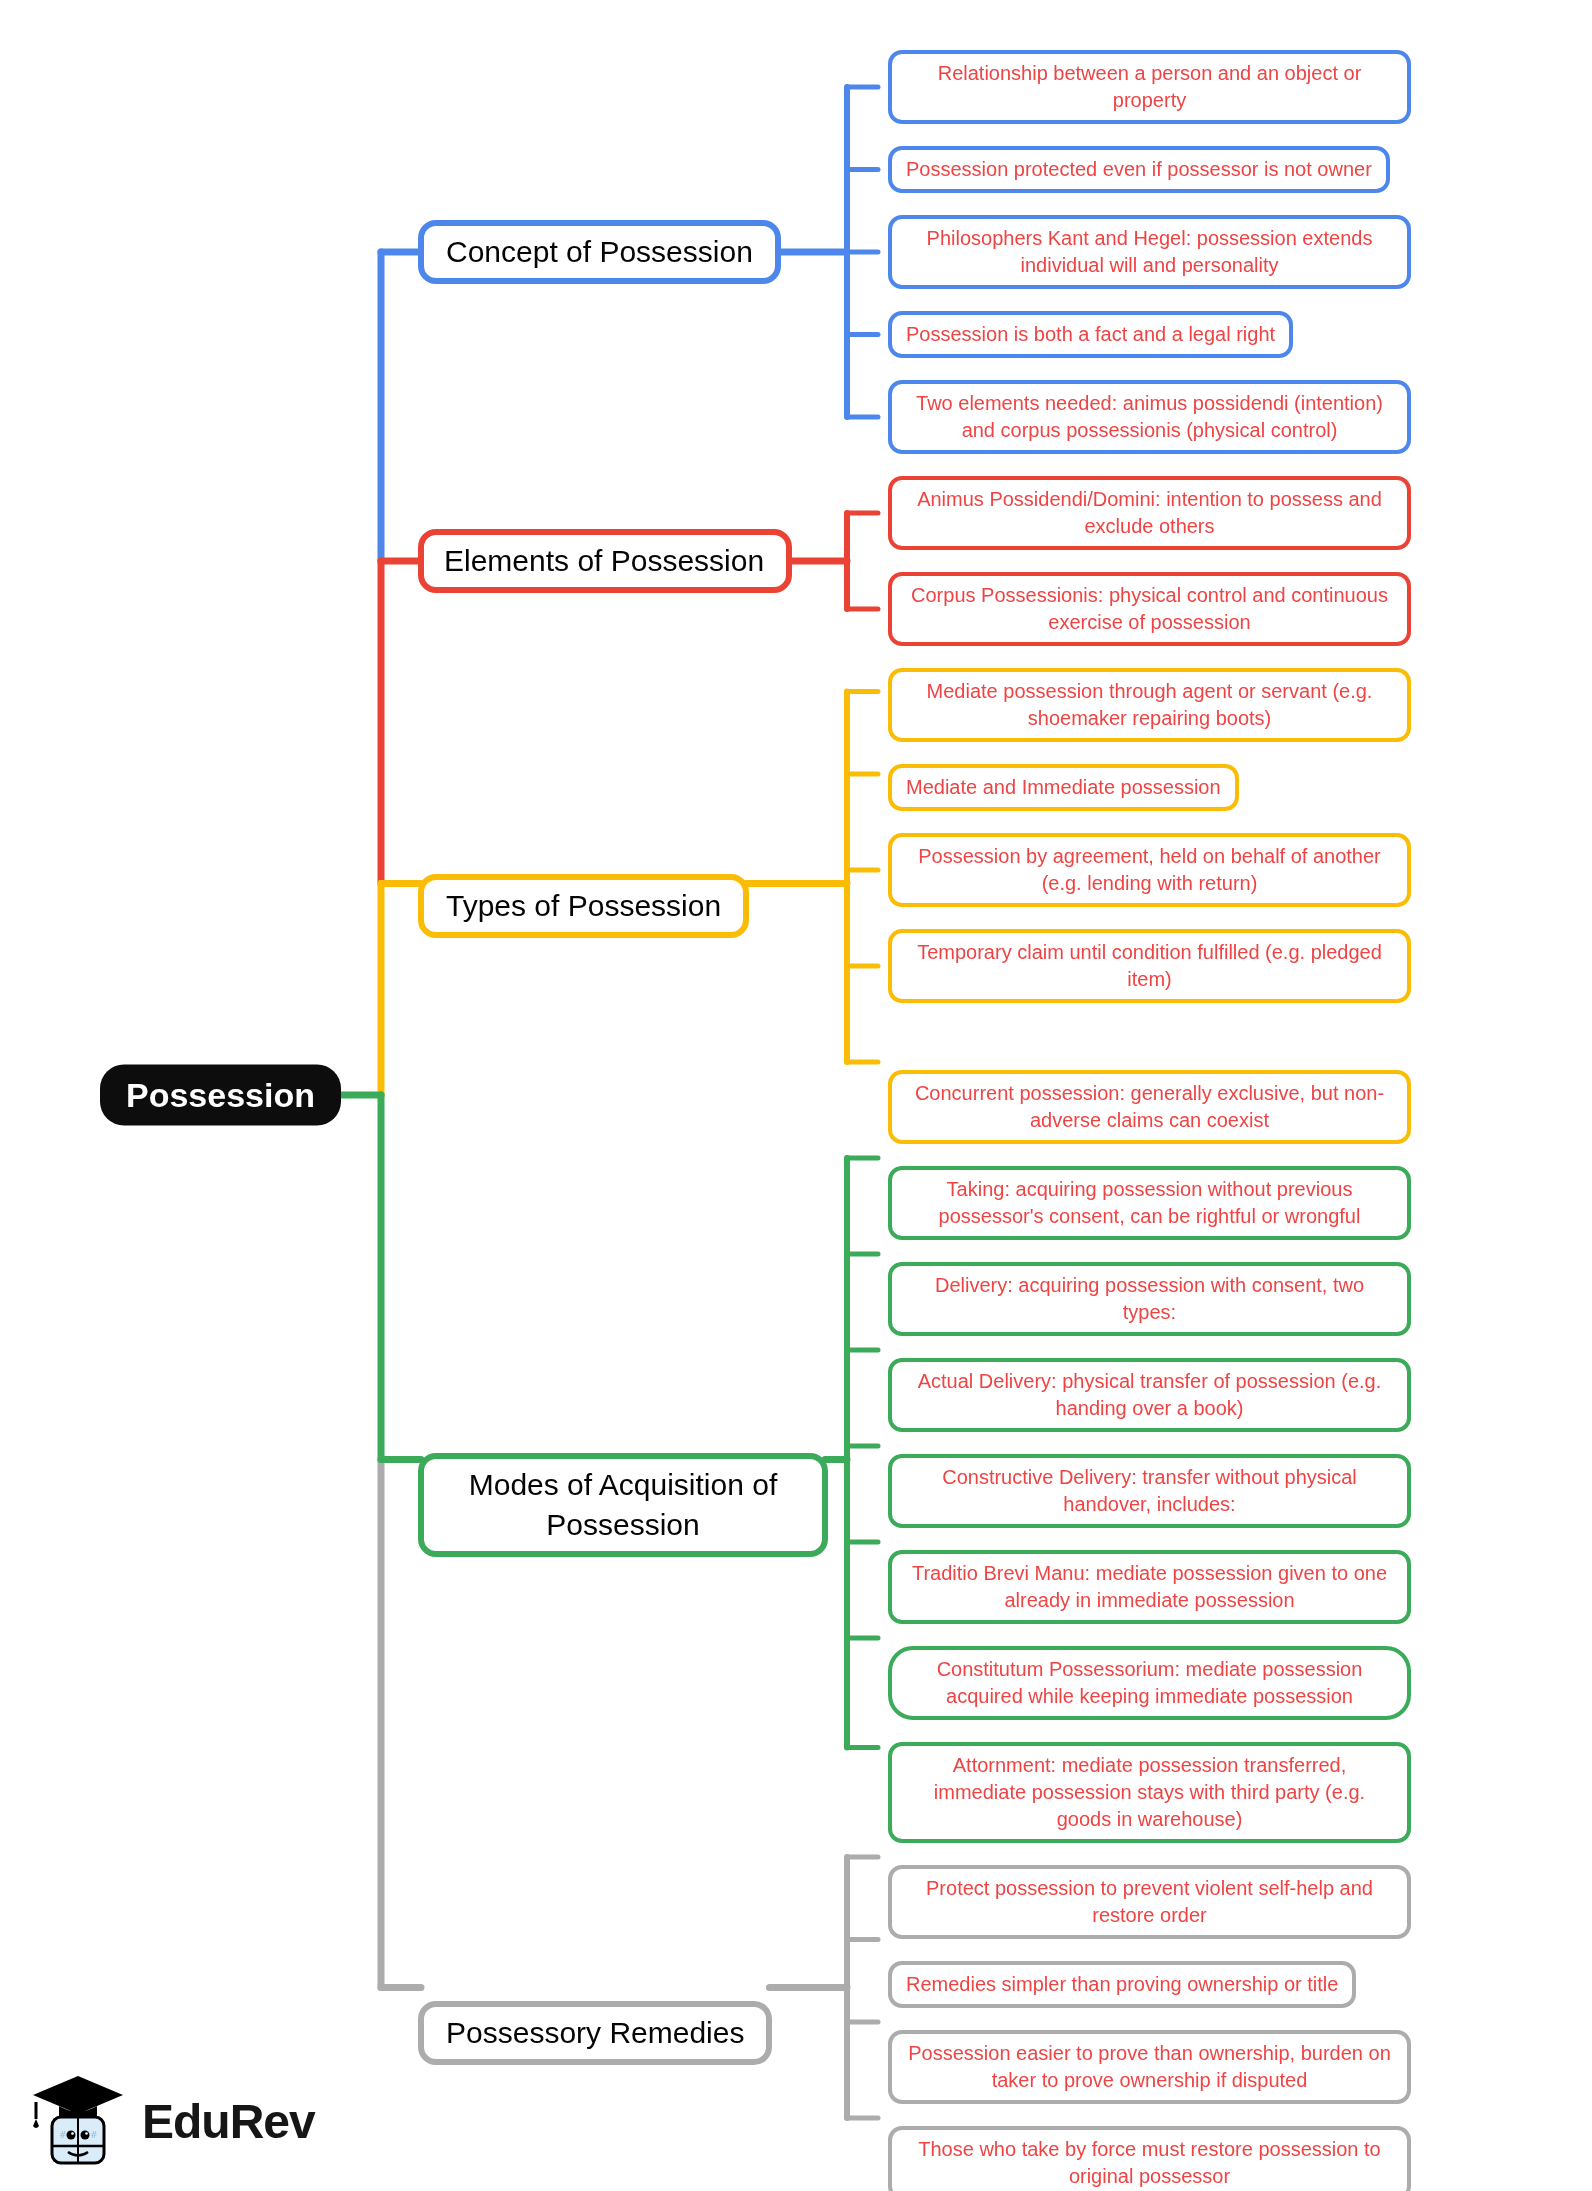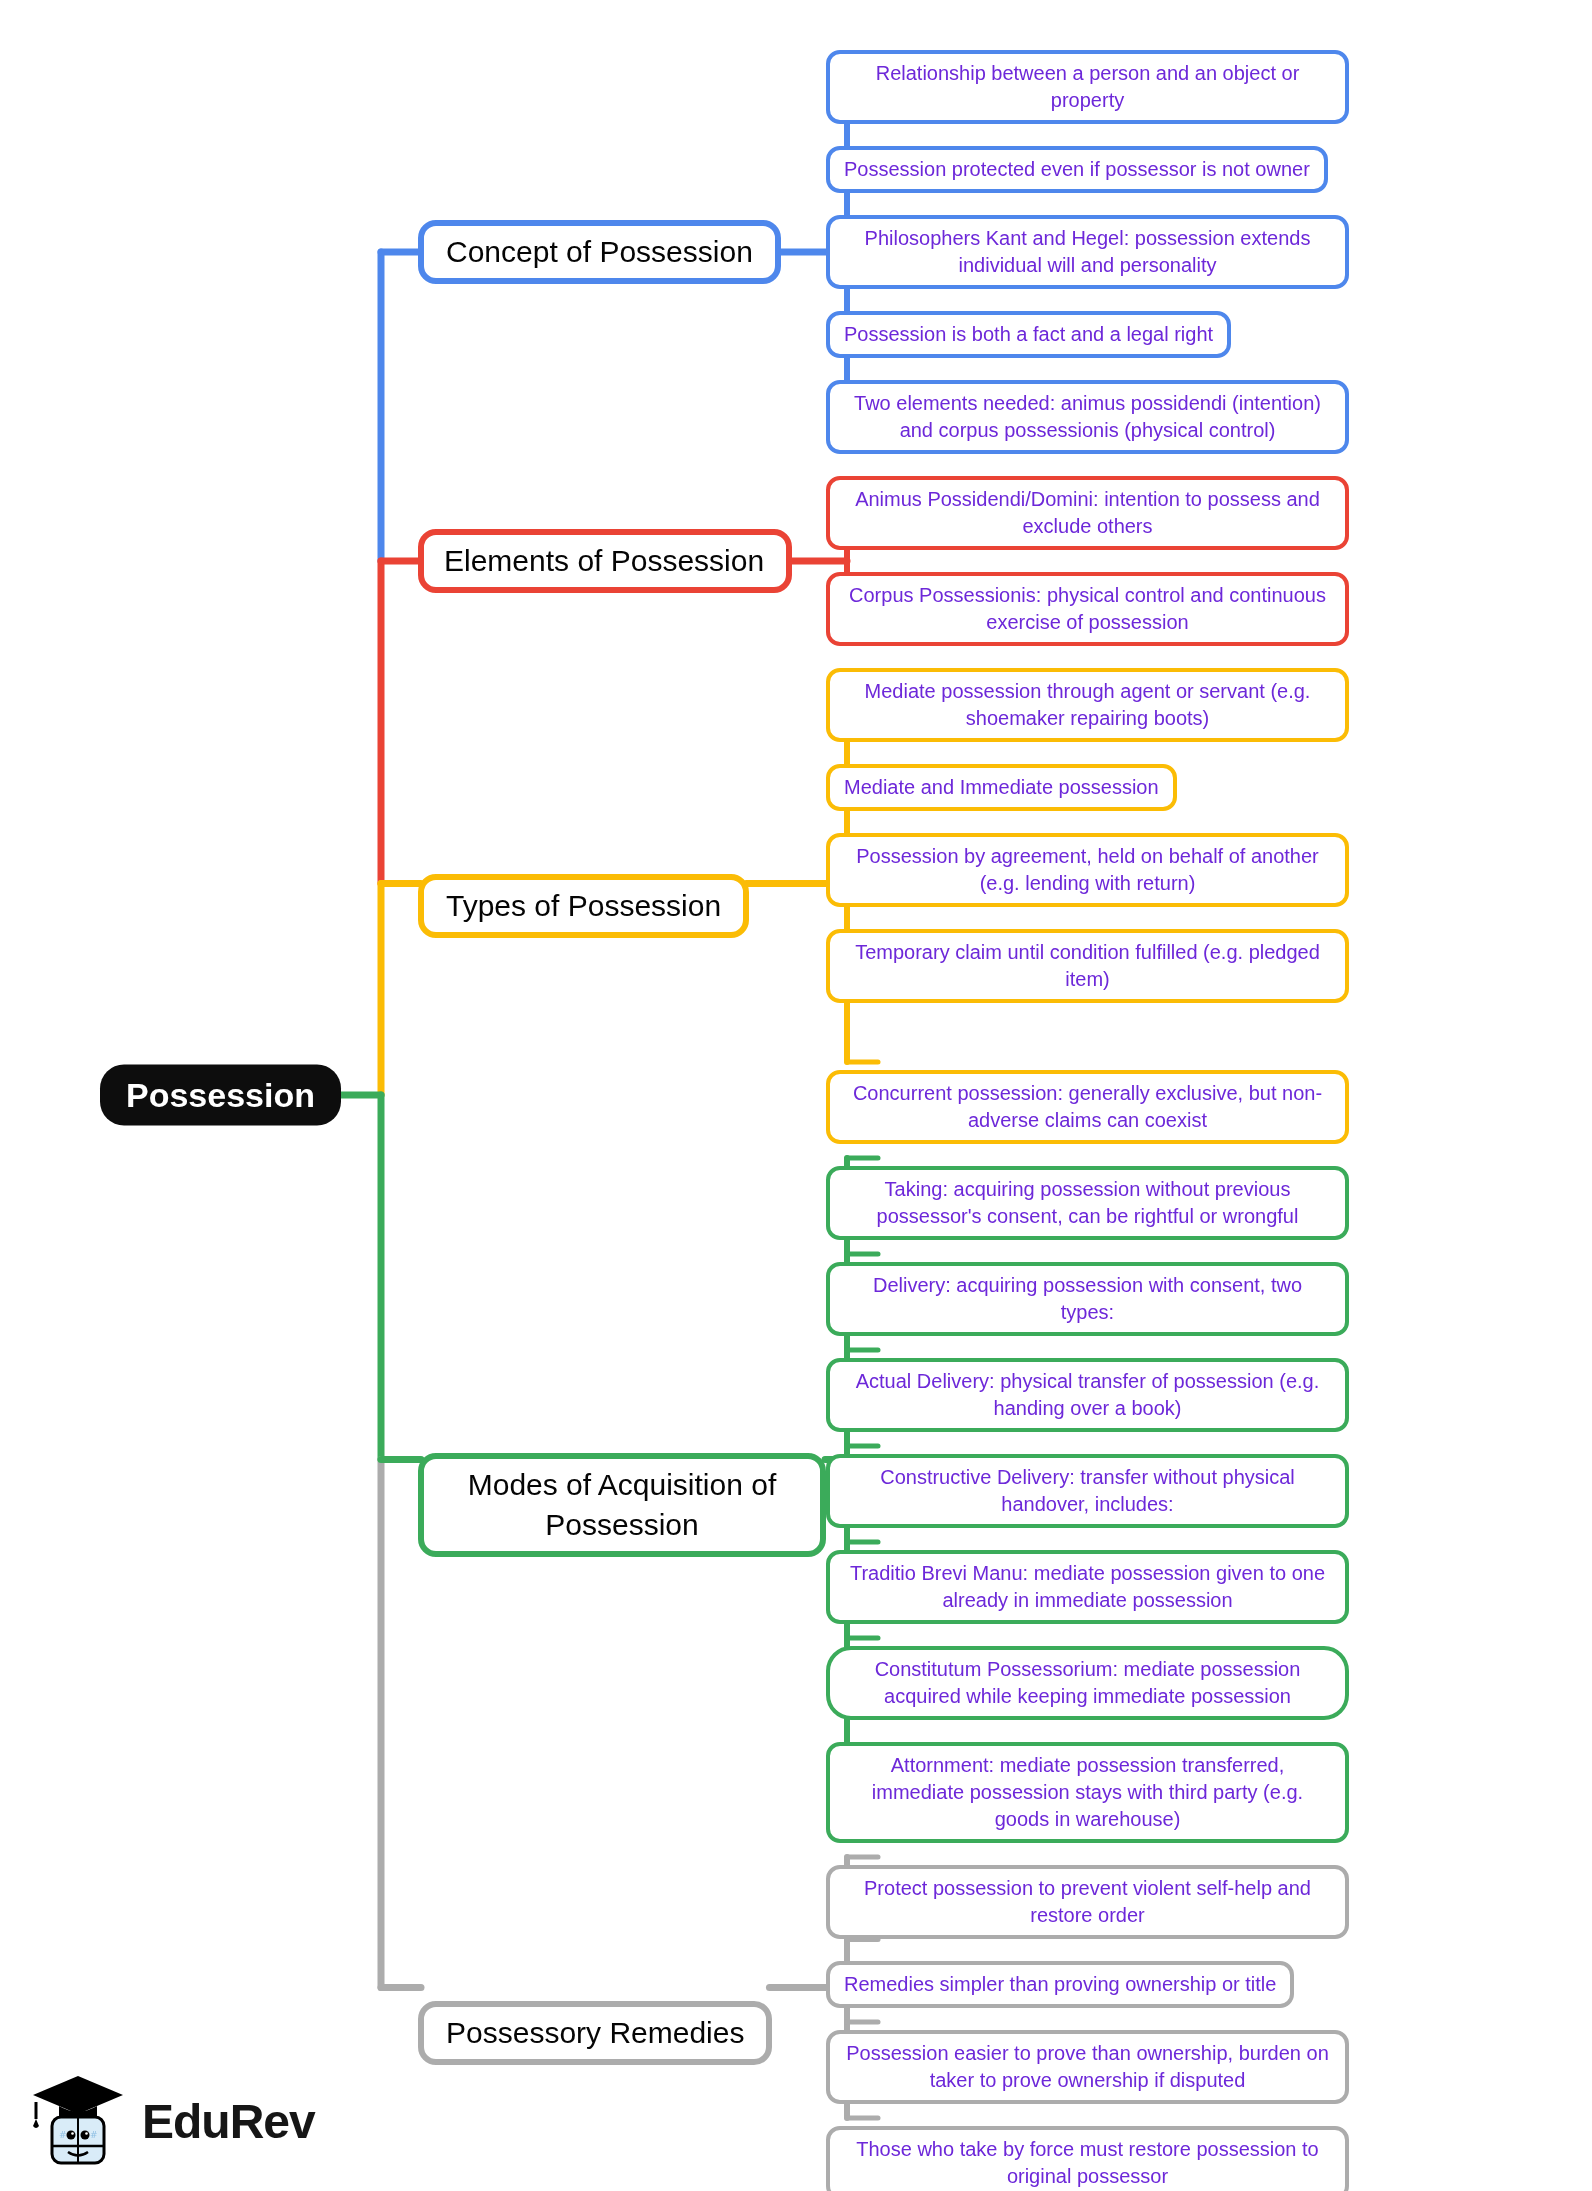--- a/index.html
+++ b/index.html
@@ -15,36 +15,36 @@
     position:absolute;left:100px;top:1095px;transform:translateY(-50%);
     z-index:2;
     color:#ffffff;font-size:34px;font-weight:700;
     padding:11px 26px;border-radius:24px;white-space:nowrap;
   }
   #branches{
     position:absolute;left:418px;top:50px;z-index:1;
     display:flex;flex-direction:column;gap:22px;
   }
   .branch-row{display:flex;align-items:center;}
-  .topic-cell{width:408px;flex:none;display:flex;align-items:center;justify-content:flex-start;}
+  .topic-cell{width:470px;flex:none;display:flex;align-items:center;justify-content:flex-start;}
   .topic-box{
     background:#ffffff;
     border:6px solid #000;border-radius:18px;
     box-sizing:border-box;max-width:410px;
     padding:6px 22px;
     font-size:30px;line-height:40px;color:#050505;
     text-align:center;
   }
   .children-col{display:flex;flex-direction:column;gap:22px;align-items:flex-start;}
   .leaf{
     background:#ffffff;
     border:4px solid #000;border-radius:14px;
     box-sizing:border-box;max-width:523px;
     padding:6px 14px;
-    font-size:20px;line-height:27px;color:#6d28d9;
+    font-size:20px;line-height:27px;color:#ef4444;
     text-align:center;
   }
   #logo{
     position:absolute;left:28px;top:2072px;z-index:1;
     display:flex;align-items:center;gap:14px;
   }
   #logo-text{font-size:48px;font-weight:700;color:#161616;letter-spacing:-1px;}
 </style>
 </head>
 <body>

